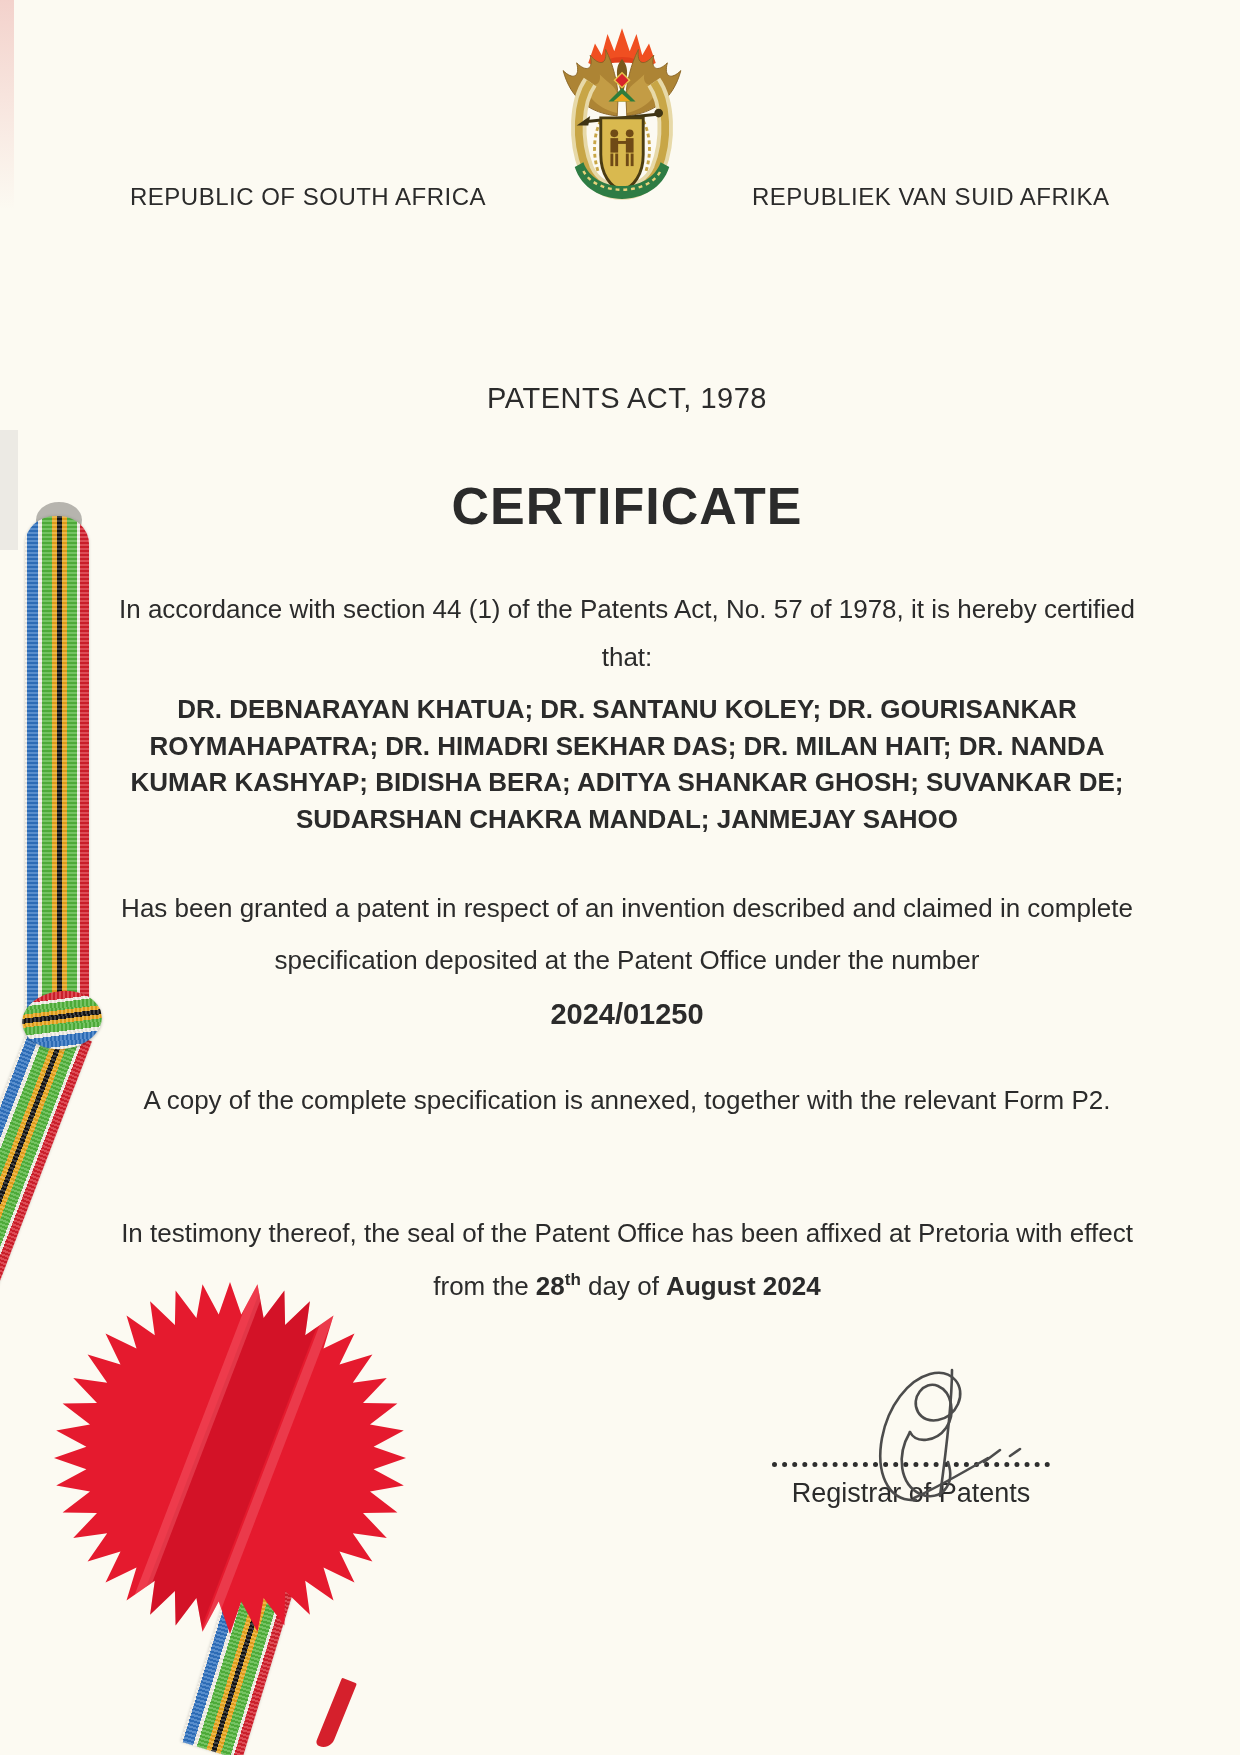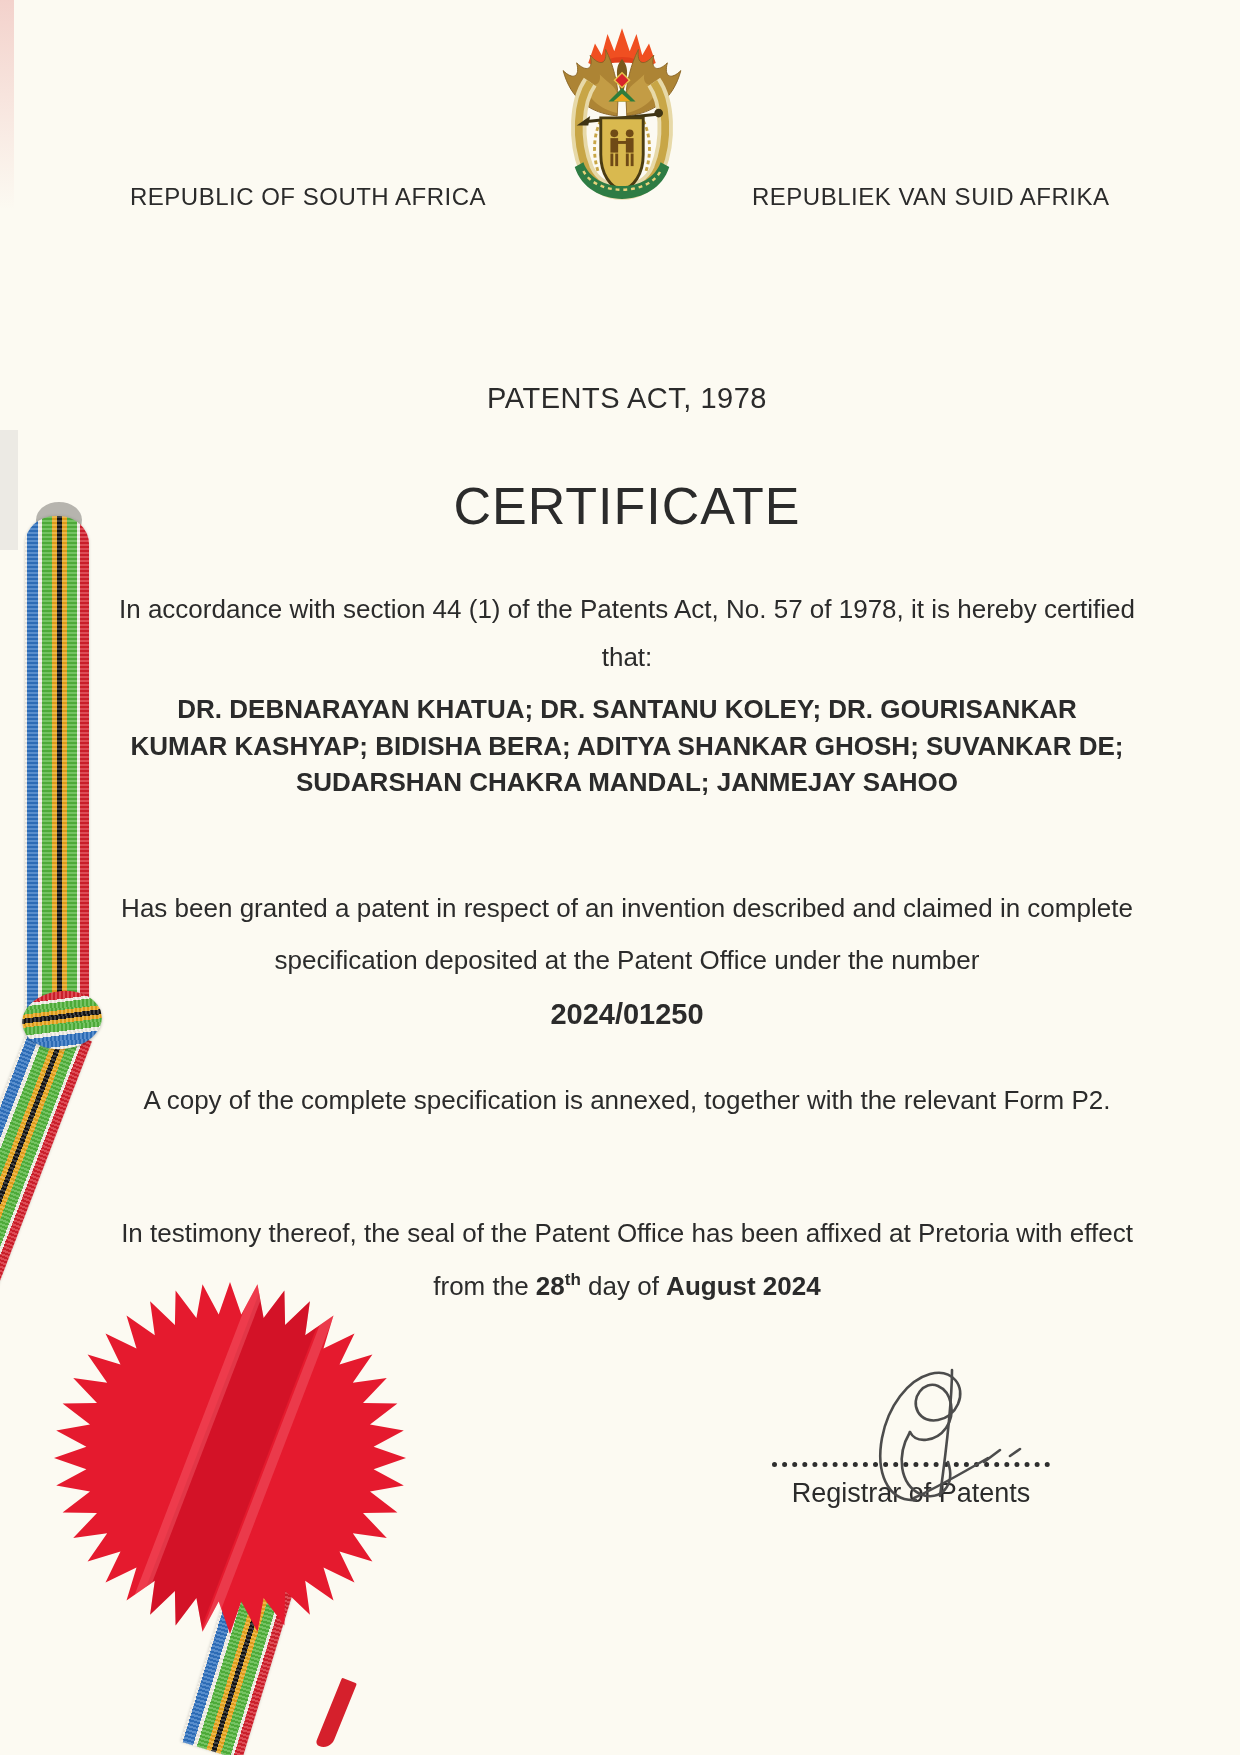--- a/index.html
+++ b/index.html
@@ -7,21 +7,21 @@
     width:1240px;height:1755px;position:relative;overflow:hidden;
     background:#fcfaf2;
     font-family:"Liberation Sans", sans-serif;
     color:#2b2b2b;
   }
   .txt{position:absolute;left:0;right:0;text-align:center;z-index:1;margin-left:14px;}
   .country{position:absolute;top:183px;font-size:24px;letter-spacing:.5px;z-index:1;}
   .country.left{left:130px;}
   .country.right{left:752px;}
   .act-title{top:382px;font-size:29px;letter-spacing:.5px;}
-  .cert-title{top:476px;font-size:52px;font-weight:normal;letter-spacing:1px;}
+  .cert-title{top:476px;font-size:52px;font-weight:bold;letter-spacing:1px;}
   .body-line{font-size:26px;}
   .intro1{top:594px;}
   .intro2{top:642px;}
   .grantees{top:691px;font-weight:bold;line-height:36.5px;font-size:26px;}
   .granted1{top:893px;}
   .granted2{top:945px;}
   .patent-number{top:998px;font-size:29px;font-weight:bold;}
   .annex{top:1085px;}
   .testimony{top:1218px;}
   .date-line{top:1270px;}
@@ -132,20 +132,21 @@
 <div class="country right">REPUBLIEK VAN SUID AFRIKA</div>
 
 <div class="txt act-title">PATENTS ACT, 1978</div>
 <div class="txt cert-title">CERTIFICATE</div>
 
 <div class="txt body-line intro1">In accordance with section 44 (1) of the Patents Act, No. 57 of 1978, it is hereby certified</div>
 <div class="txt body-line intro2">that:</div>
 
 <div class="txt grantees">
   <div>DR. DEBNARAYAN KHATUA; DR. SANTANU KOLEY; DR. GOURISANKAR</div>
+  <div>ROYMAHAPATRA; DR. HIMADRI SEKHAR DAS; DR. MILAN HAIT; DR. NANDA</div>
   <div>KUMAR KASHYAP; BIDISHA BERA; ADITYA SHANKAR GHOSH; SUVANKAR DE;</div>
   <div>SUDARSHAN CHAKRA MANDAL; JANMEJAY SAHOO</div>
 </div>
 
 <div class="txt body-line granted1">Has been granted a patent in respect of an invention described and claimed in complete</div>
 <div class="txt body-line granted2">specification deposited at the Patent Office under the number</div>
 <div class="txt patent-number">2024/01250</div>
 <div class="txt body-line annex">A copy of the complete specification is annexed, together with the relevant Form P2.</div>
 <div class="txt body-line testimony">In testimony thereof, the seal of the Patent Office has been affixed at Pretoria with effect</div>
 

